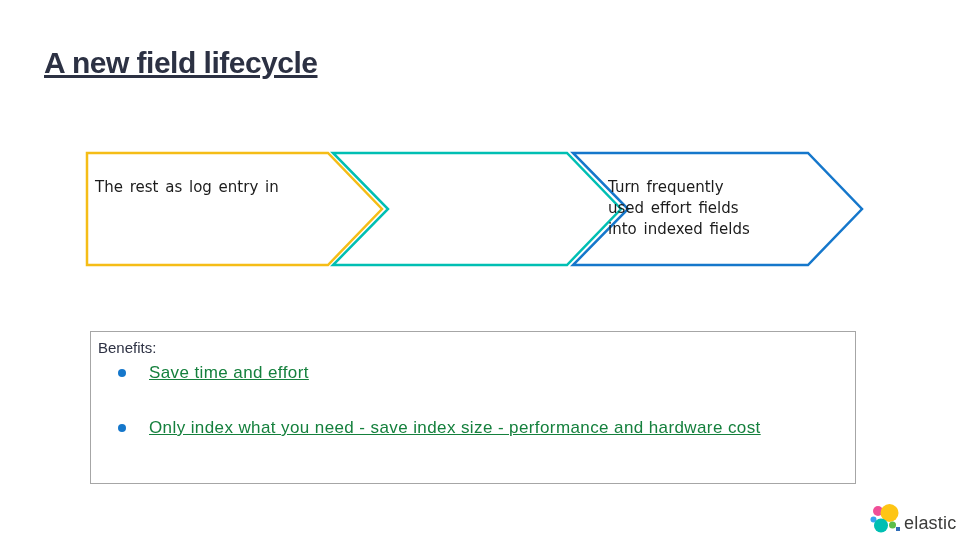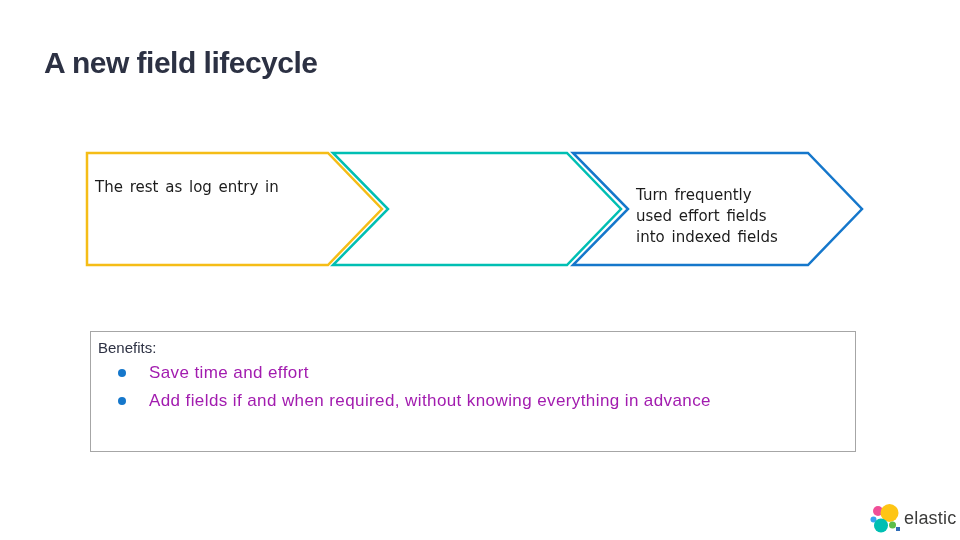--- a/index.html
+++ b/index.html
@@ -3,54 +3,55 @@
 <meta charset="utf-8">
 <style>
   html,body{margin:0;padding:0;}
   body{
     width:960px;height:540px;position:relative;overflow:hidden;
     background:#ffffff;font-family:"Liberation Sans",sans-serif;
   }
   .slide-title{
     position:absolute;left:44px;top:46px;margin:0;
     font-size:30px;font-weight:800;letter-spacing:-0.5px;
-    color:#2C3143;font-family:"Liberation Sans",sans-serif;
+    color:#2C3143;font-family:"Liberation Sans",sans-serif;text-decoration:underline;
   }
   .flow-svg{position:absolute;left:0;top:0;width:960px;height:300px;}
   .flow-svg polygon{fill:#ffffff;stroke-width:2.5;stroke-linejoin:miter;}
   .step-text{
     position:absolute;font-family:"DejaVu Sans",sans-serif;
     font-size:15px;line-height:21px;color:#1c1c1c;word-spacing:2px;
     white-space:nowrap;
   }
   .step-text-1{left:95px;top:177px;}
   .step-text-2{left:397px;top:188px;}
-  .step-text-3{left:636px;top:177px;margin-top:8px;}
+  .step-text-3{left:608px;top:177px;}
   .benefits-box{
-    position:absolute;left:90px;top:331px;width:766px;height:121px;
+    position:absolute;left:90px;top:331px;width:766px;height:153px;
     border:1px solid #A6A6A6;background:#ffffff;box-sizing:border-box;
   }
   .benefits-heading{
     position:absolute;left:7px;top:7px;font-size:15px;color:#2E3244;
     font-family:"Liberation Sans",sans-serif;
   }
   .benefit-row{
     position:absolute;left:0;display:flex;align-items:center;height:22px;
   }
   .benefit-row .dot{
     width:8px;height:8px;border-radius:50%;background:#1577CB;
     margin-left:27px;margin-right:23px;flex:0 0 auto;
   }
   .benefit-row .benefit-label{
-    font-size:17px;letter-spacing:0.4px;color:#a21caf;white-space:nowrap;
+    font-size:17px;letter-spacing:0.4px;color:#15803d;white-space:nowrap;
     font-family:"Liberation Sans",sans-serif;
+    text-decoration:underline;
   }
   .row-0{top:30px;} .row-1{top:58px;} .row-2{top:85px;}
   .elastic-logo{
-    position:absolute;left:870px;top:503px;display:flex;align-items:center;
+    position:absolute;left:870px;top:503px;display:flex;align-items:flex-end;
   }
   .logo-mark{width:30px;height:31px;}
   .logo-word{
     font-size:18px;color:#3C3C3B;margin-left:4px;letter-spacing:0.2px;
     font-family:"Liberation Sans",sans-serif;
   }
 </style>
 </head>
 <body>
 
@@ -75,23 +76,23 @@
   <div>into indexed fields</div>
 </div>
 
 <div class="benefits-box">
   <div class="benefits-heading">Benefits:</div>
 
   <div class="benefit-row row-0">
     <span class="dot"></span>
     <span class="benefit-label">Save time and effort</span>
   </div>
-  <div class="benefit-row row-1">
+  <div class="benefit-row row-2">
     <span class="dot"></span>
-    <span class="benefit-label">Add fields if and when required, without knowing everything in advance</span>
+    <span class="benefit-label">Only index what you need - save index size - performance and hardware cost</span>
   </div>
 </div>
 
 <div class="elastic-logo">
   <svg class="logo-mark" viewBox="0 0 30 31" xmlns="http://www.w3.org/2000/svg">
     <circle cx="8" cy="8" r="5" fill="#F04E98"></circle>
     <circle cx="19.5" cy="10" r="9" fill="#FEC514"></circle>
     <circle cx="3.5" cy="16.5" r="3" fill="#36A2EF"></circle>
     <circle cx="11" cy="22.5" r="7" fill="#00BFB3"></circle>
     <circle cx="22.5" cy="22" r="3.5" fill="#5CBE4B"></circle>

